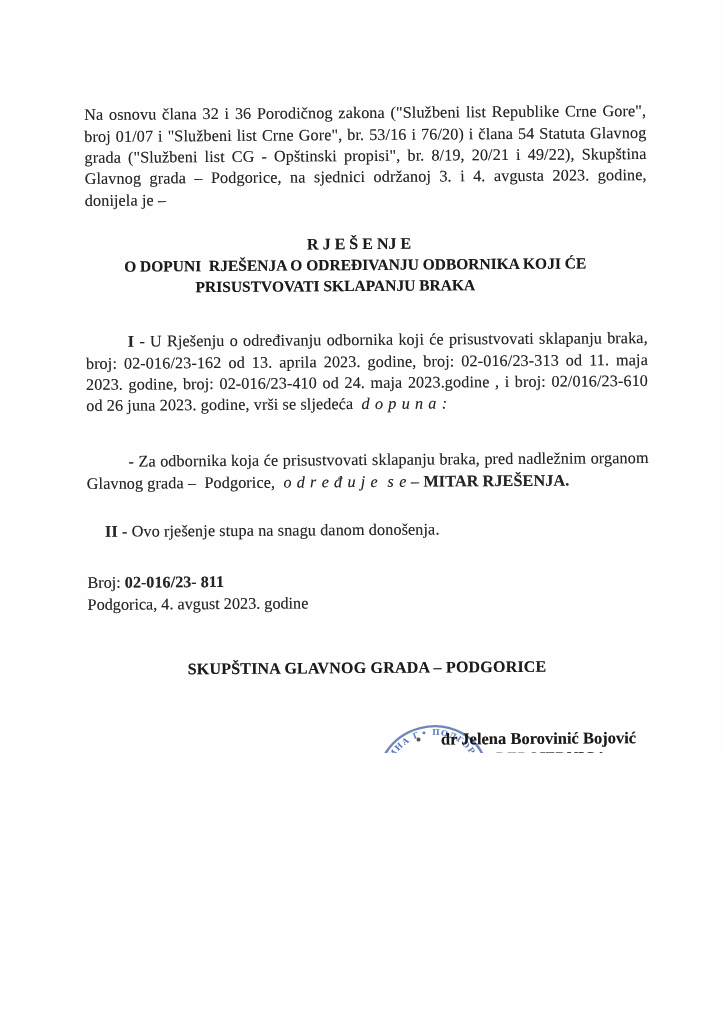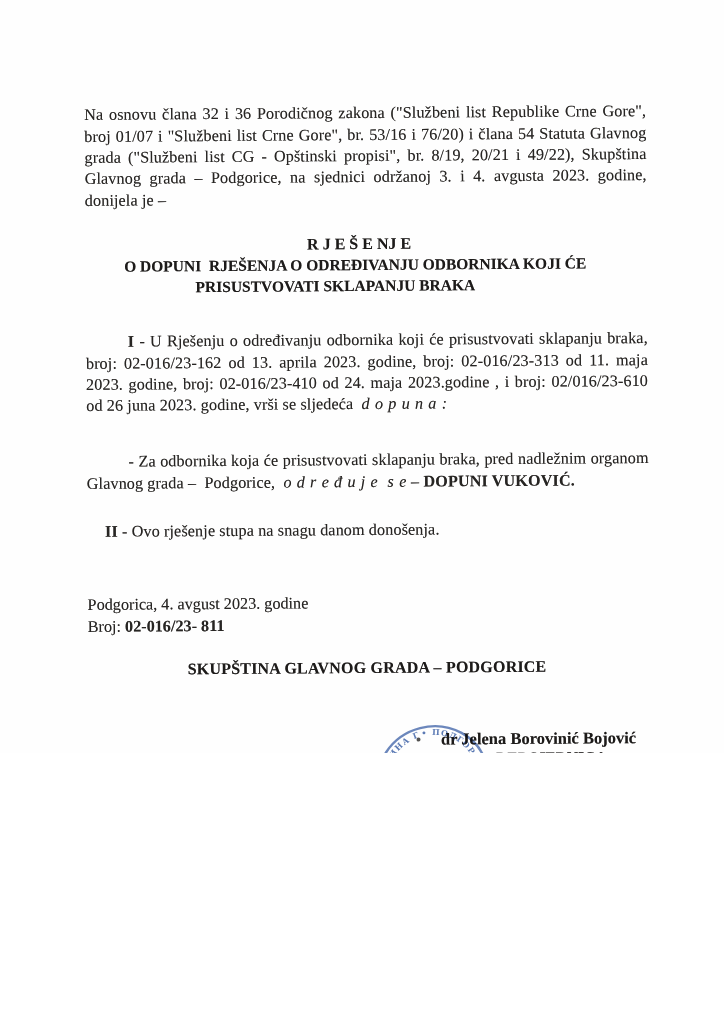--- a/index.html
+++ b/index.html
@@ -100,25 +100,25 @@
     <p class="para" style="top:87px;"><span class="st-n">Na osnovu člana 32 i 36 Porodičnog zakona ("Službeni list Republike Crne Gore", broj 01/07 i "Službeni list Crne Gore", br. 53/16 i 76/20) i člana 54 Statuta Glavnog grada ("Službeni list CG - Opštinski propisi", br. 8/19, 20/21 i 49/22), Skupština Glavnog grada – Podgorice, na sjednici održanoj 3. i 4. avgusta 2023. godine, donijela je –</span></p>
 
     <div>
       <div class="title-line" style="top:235px;left:360px;font-size:16px;text-align:center;">R J E Š E NJ E</div>
       <div class="title-line" style="top:256px;left:356px;font-size:15.5px;">O DOPUNI  RJEŠENJA O ODREĐIVANJU ODBORNIKA KOJI ĆE</div>
       <div class="title-line" style="top:277px;left:336px;font-size:15.5px;">PRISUSTVOVATI SKLAPANJU BRAKA</div>
     </div>
 
     <p class="para indent-lg" style="top:314px;"><span class="st-b">I</span><span class="st-n"> - U Rješenju o određivanju odbornika koji će prisustvovati sklapanju braka, broj: 02-016/23-162 od 13. aprila 2023. godine, broj: 02-016/23-313 od 11. maja 2023. godine, broj: 02-016/23-410 od 24. maja 2023.godine , i broj: 02/016/23-610 od 26 juna 2023. godine, vrši se sljedeća  </span><span class="st-bi">d o p u n a :</span></p>
 
-    <p class="para indent-lg" style="top:434px;"><span class="st-n">- Za odbornika koja će prisustvovati sklapanju braka, pred nadležnim organom  Glavnog grada –  Podgorice,  </span><span class="st-bi">o d r e đ u j e  s e</span><span class="st-n"> – </span><span class="st-b">DOPUNI VUKOVIĆ.</span></p>
+    <p class="para indent-lg" style="top:434px;"><span class="st-n">- Za odbornika koja će prisustvovati sklapanju braka, pred nadležnim organom  Glavnog grada –  Podgorice,  </span><span class="st-bi">o d r e đ u j e  s e</span><span class="st-n"> – </span><span class="st-b">MITAR RJEŠENJA.</span></p>
 
     <p class="para indent-sm" style="top:504px;"><span class="st-b">II</span><span class="st-n"> - Ovo rješenje stupa na snagu danom donošenja.</span></p>
 
-    <div class="ref-line" style="top:570px;margin-top:44px;"><span class="st-n">Broj: </span><span class="st-b">02-016/23- 811</span></div>
+    <div class="ref-line" style="top:570px;"><span class="st-n">Broj: </span><span class="st-b">02-016/23- 811</span></div>
     <div class="ref-line" style="top:592px;">Podgorica, 4. avgust 2023. godine</div>
 
     <div class="issuer">SKUPŠTINA GLAVNOG GRADA – PODGORICE</div>
 
     <div class="sig-role">PREDSJEDNICA,</div>
     <div class="sig-name">dr Jelena Borovinić Bojović</div>
 
     <div class="ink-dot"></div>
 
     <svg class="signature-svg" width="268" height="78" viewBox="0 0 268 78">

